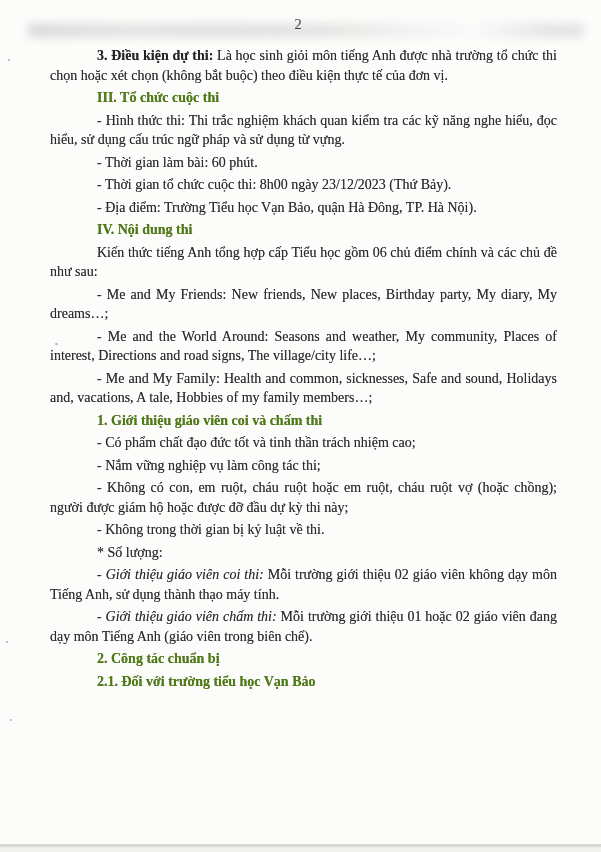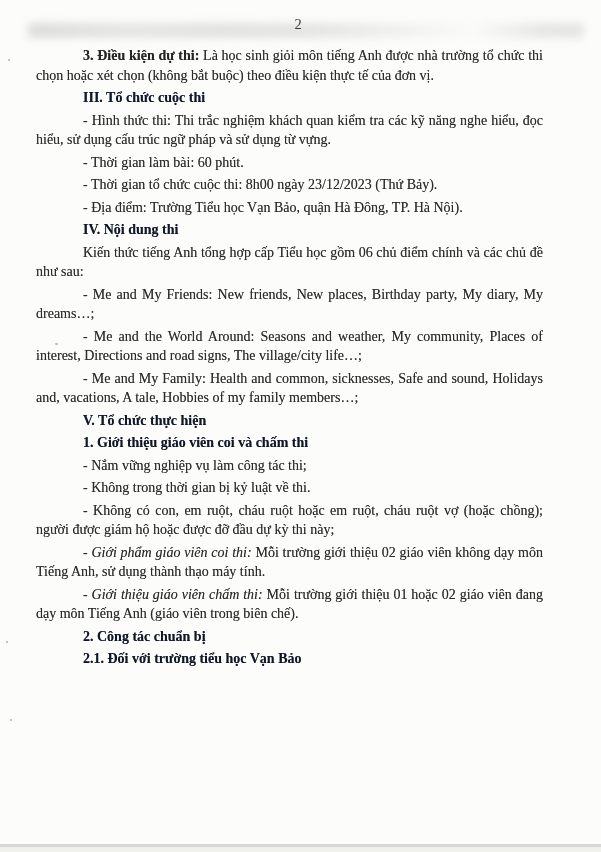--- a/index.html
+++ b/index.html
@@ -37,36 +37,36 @@
     top: 16px;
     left: 0;
     width: 596px;
     text-align: center;
     font-size: 14.5px;
     color: #3c3c3c;
   }
   .content {
     position: absolute;
     top: 46px;
-    left: 36px;
+    left: 50px;
     width: 507px;
     font-size: 14px;
     line-height: 19.5px;
     text-shadow: 0 0 0.4px rgba(43,43,43,0.55);
   }
   .para {
     margin: 0 0 3px 0;
     text-indent: 47px;
     text-align: justify;
   }
   .heading {
     margin: 1px 0 3px 0;
     padding-left: 47px;
     font-weight: 700;
-    color: #0f172a;
+    color: #4d7c0f;
   }
   .lead-bold { font-weight: 700; color: #242424; }
   .lead-italic, .seg-italic { font-style: italic; }
   
   .speck {
     position: absolute;
     width: 2px; height: 2px;
     background: #8b8b8b;
     border-radius: 50%;
     opacity: .65;
@@ -113,35 +113,36 @@
 
     <p class="para">Kiến thức tiếng Anh tổng hợp cấp Tiểu học gồm 06 chủ điểm chính và các chủ đề như sau:</p>
 
     <p class="para">- Me and My Friends: New friends, New places, Birthday party, My diary, My dreams…;</p>
 
 
     <p class="para">- Me and the World Around: Seasons and weather, My community, Places of interest, Directions and road signs, The village/city life…;</p>
 
     <p class="para">- Me and My Family: Health and common, sicknesses, Safe and sound, Holidays and, vacations, A tale, Hobbies of my family members…;</p>
 
-    <p class="heading">V. Tổ chức thực hiện</p>
 
     <p class="heading">1. Giới thiệu giáo viên coi và chấm thi</p>
 
 
 
+    <p class="para">- Có phẩm chất đạo đức tốt và tinh thần trách nhiệm cao;</p>
 
     <p class="para">- Nắm vững nghiệp vụ làm công tác thi;</p>
 
+    <p class="para">- Không có con, em ruột, cháu ruột hoặc em ruột, cháu ruột vợ (hoặc chồng); người được giám hộ hoặc được đỡ đầu dự kỳ thi này;</p>
+
     <p class="para">- Không trong thời gian bị kỷ luật về thi.</p>
 
-    <p class="para">- Không có con, em ruột, cháu ruột hoặc em ruột, cháu ruột vợ (hoặc chồng); người được giám hộ hoặc được đỡ đầu dự kỳ thi này;</p>
+    <p class="para">* Số lượng:</p>
 
-
-    <p class="para"><span class="lead-italic">- Giới phẩm giáo viên coi thi:</span><span> Mỗi trường giới thiệu 02 giáo viên không dạy môn Tiếng Anh, sử dụng thành thạo máy tính.</span></p>
+    <p class="para"><span class="lead-italic">- Giới thiệu giáo viên coi thi:</span><span> Mỗi trường giới thiệu 02 giáo viên không dạy môn Tiếng Anh, sử dụng thành thạo máy tính.</span></p>
 
     <p class="para"><span class="lead-italic">- Giới thiệu giáo viên chấm thi:</span><span> Mỗi trường giới thiệu 01 hoặc 02 giáo viên đang dạy môn Tiếng Anh (giáo viên trong biên chế).</span></p>
 
     <p class="heading">2. Công tác chuẩn bị</p>
 
     <p class="heading">2.1. Đối với trường tiểu học Vạn Bảo</p>
 
   </div>
 
   <div class="speck speck-1"></div>

